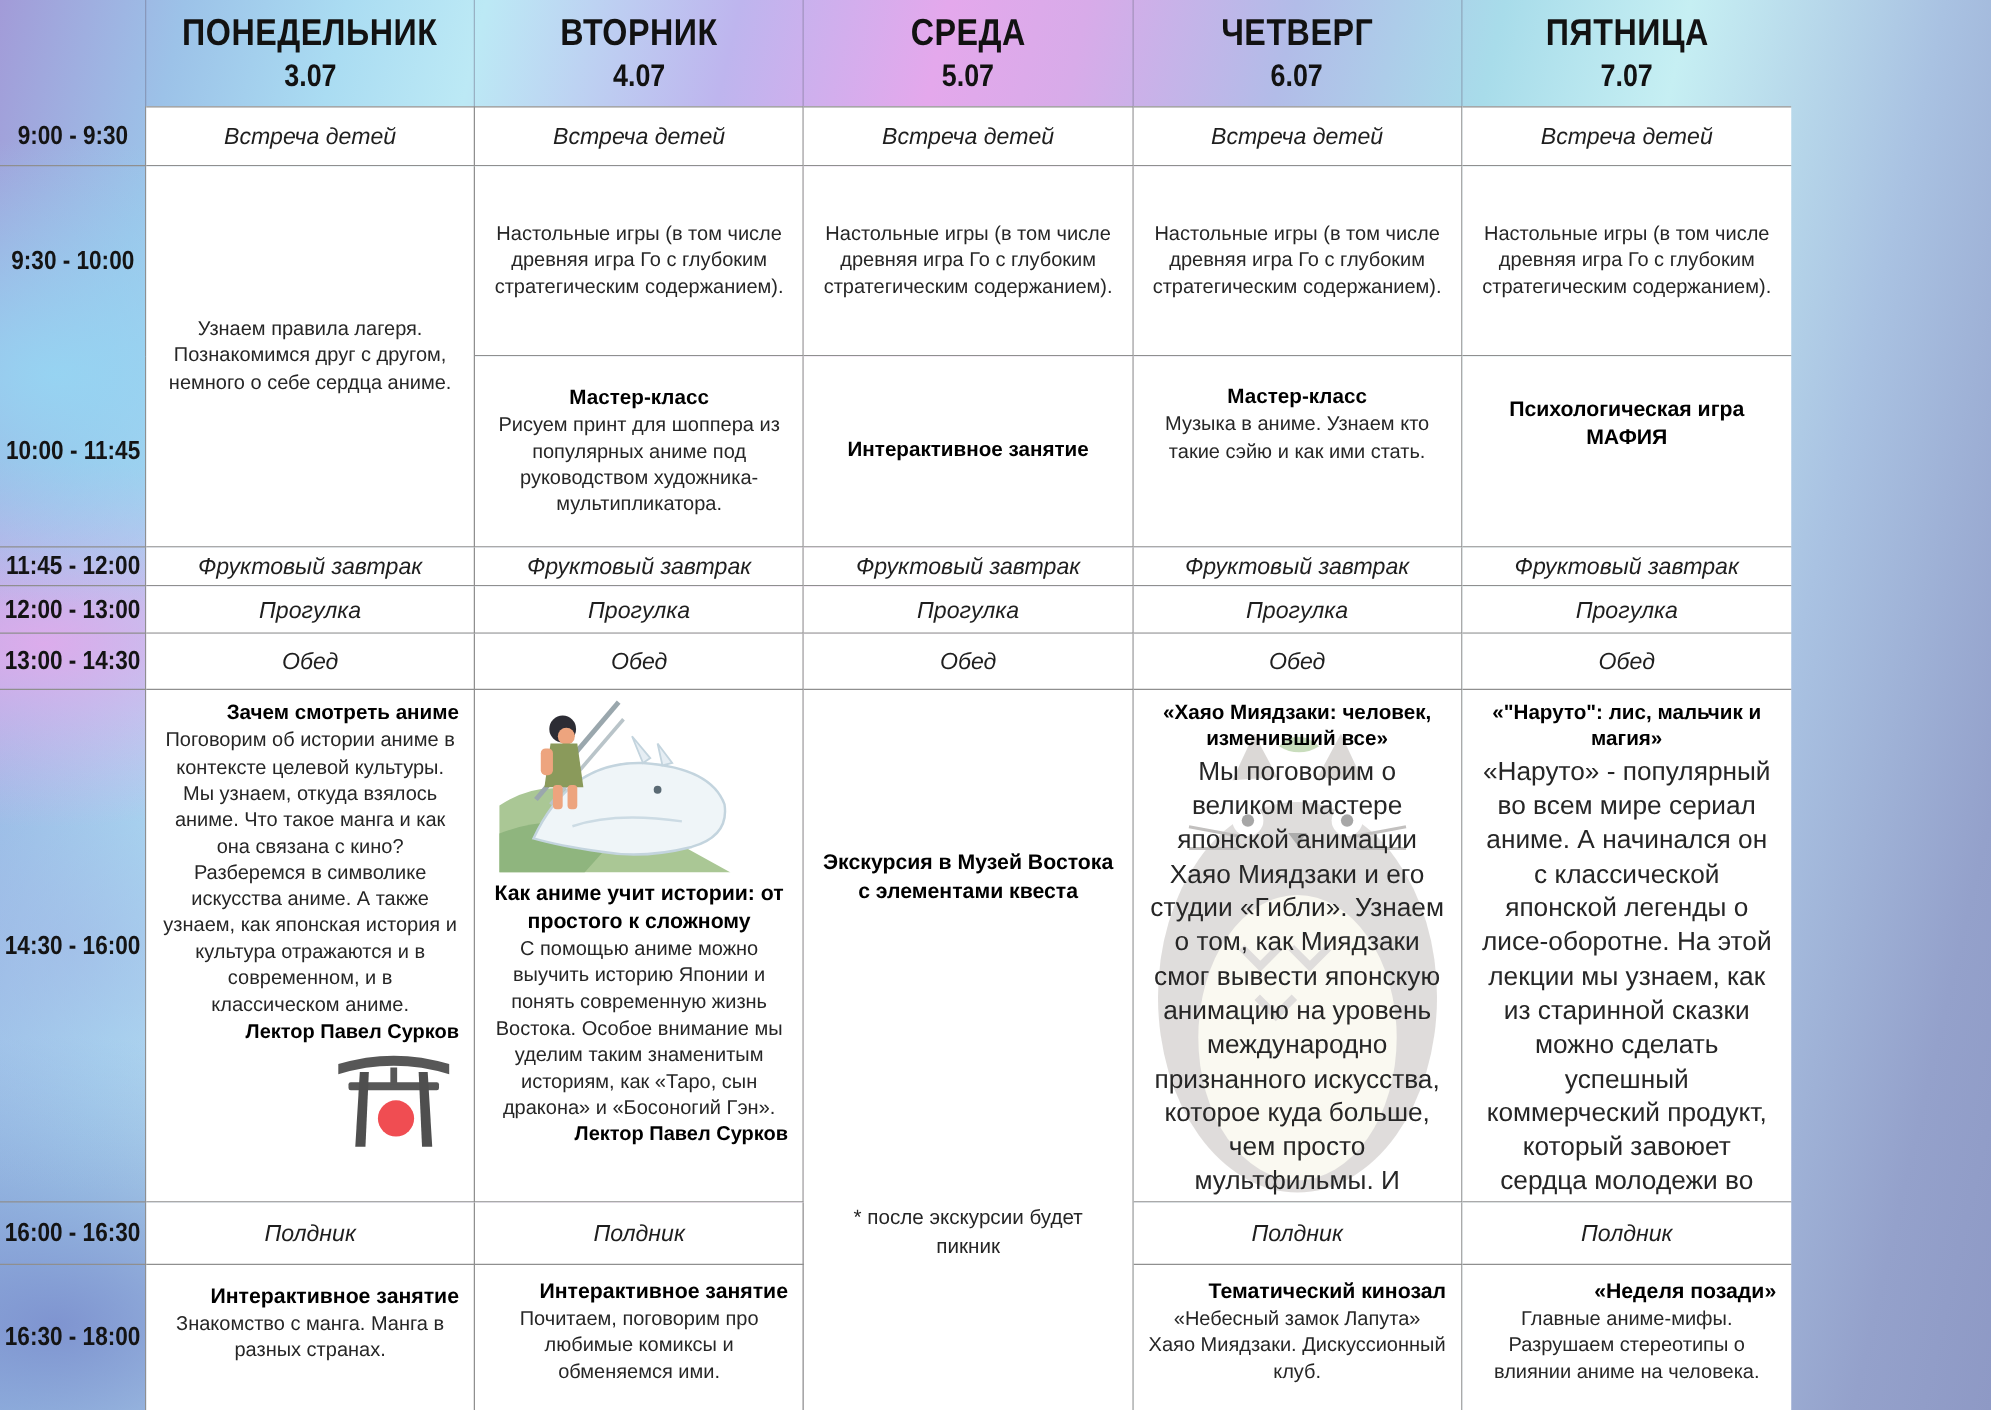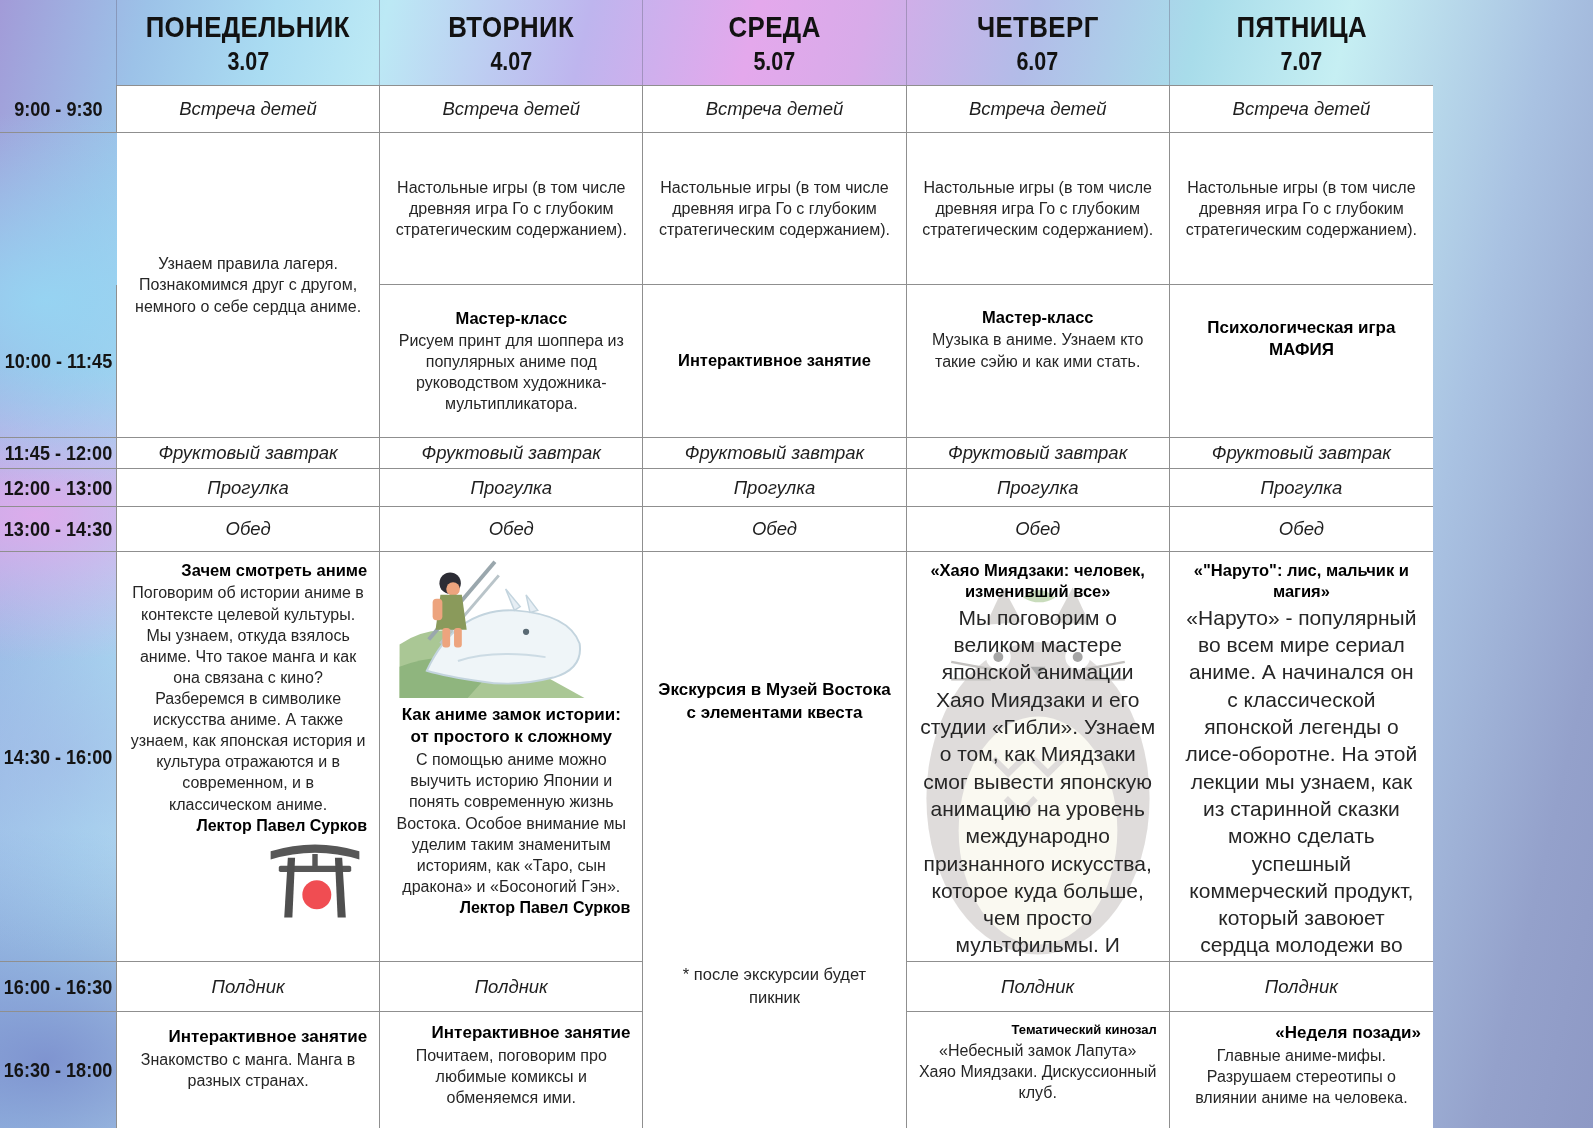--- a/index.html
+++ b/index.html
@@ -113,20 +113,23 @@
     <div class="c4 r2 cell topline vcenter">
         <span class="meal">Встреча детей</span>
       </div>
     <div class="c5 r2 cell topline vcenter">
         <span class="meal">Встреча детей</span>
       </div>
     <div class="c6 r2 cell topline vcenter noR">
         <span class="meal">Встреча детей</span>
       </div>
 
+    <div class="c1 r3 tcell">
+        <span class="time-label cond">9:30 - 10:00</span>
+      </div>
     <div class="c2 r3-4 cell vcenter">
       <div class="body-text" style="max-width:250px">Узнаем правила лагеря. Познакомимся друг с другом, немного о себе сердца аниме.</div>
     </div>
     <div class="c3 r3 cell vcenter">
         <div class="body-text" style="max-width:240px">Настольные игры (в том числе древняя игра Го с глубоким стратегическим содержанием).</div>
       </div>
     <div class="c4 r3 cell vcenter">
         <div class="body-text" style="max-width:240px">Настольные игры (в том числе древняя игра Го с глубоким стратегическим содержанием).</div>
       </div>
     <div class="c5 r3 cell vcenter">
@@ -242,21 +245,21 @@
           <line x1="30" y1="90" x2="98" y2="10" stroke="#9aa7ad" stroke-width="4"></line>
           <line x1="42" y1="94" x2="102" y2="24" stroke="#b9c4c9" stroke-width="3"></line>
           <circle cx="52" cy="32" r="11" fill="#2c2c34"></circle>
           <circle cx="55" cy="38" r="7" fill="#eda47e"></circle>
           <path d="M42 44 L64 44 L69 80 L37 80 Z" fill="#8a9a5b"></path>
           <rect x="34" y="48" width="10" height="22" rx="4" fill="#eda47e"></rect>
           <rect x="44" y="78" width="8" height="20" rx="3" fill="#eda47e"></rect>
           <rect x="56" y="78" width="8" height="20" rx="3" fill="#eda47e"></rect>
         </svg>
       </div>
-      <div class="title" style="font-size:17px;max-width:270px">Как аниме замок истории: от простого к сложному</div>
+      <div class="title" style="font-size:17px;max-width:270px">Как аниме учит истории: от простого к сложному</div>
       <div class="body-text" style="max-width:268px">С помощью аниме можно выучить историю Японии и понять современную жизнь Востока. Особое внимание мы уделим таким знаменитым историям, как «Таро, сын дракона» и «Босоногий Гэн».</div>
       <div class="lecturer">Лектор Павел Сурков</div>
     </div>
 
     <div class="c4 r8-10 cell wed-exc noB">
       <div class="wed-main">
         <div class="title" style="font-size:17px;max-width:270px">Экскурсия в Музей Востока с элементами квеста</div>
       </div>
       <div class="wed-note">* после экскурсии будет пикник</div>
     </div>
@@ -329,21 +332,21 @@
       </div>
     <div class="c2 r10 cell topalign noB" style="padding-top:14px">
       <div class="title" style="font-size:17px">Интерактивное занятие</div>
       <div class="body-text" style="max-width:250px">Знакомство с манга. Манга в разных странах.</div>
     </div>
     <div class="c3 r10 cell topalign noB" style="padding-top:10px">
       <div class="title" style="font-size:17px">Интерактивное занятие</div>
       <div class="body-text" style="max-width:240px">Почитаем, поговорим про любимые комиксы и обменяемся ими.</div>
     </div>
     <div class="c5 r10 cell topalign noB" style="padding-top:10px">
-      <div class="title" style="font-size:13px">Тематический кинозал</div>
+      <div class="title" style="font-size:17px">Тематический кинозал</div>
       <div class="body-text" style="max-width:250px">«Небесный замок Лапута» Хаяо Миядзаки. Дискуссионный клуб.</div>
     </div>
     <div class="c6 r10 cell topalign noB noR" style="padding-top:10px">
       <div class="title" style="font-size:17px">«Неделя позади»</div>
       <div class="body-text" style="max-width:260px">Главные аниме-мифы. Разрушаем стереотипы о влиянии аниме на человека.</div>
     </div>
 
   </div>
 </div>
 

